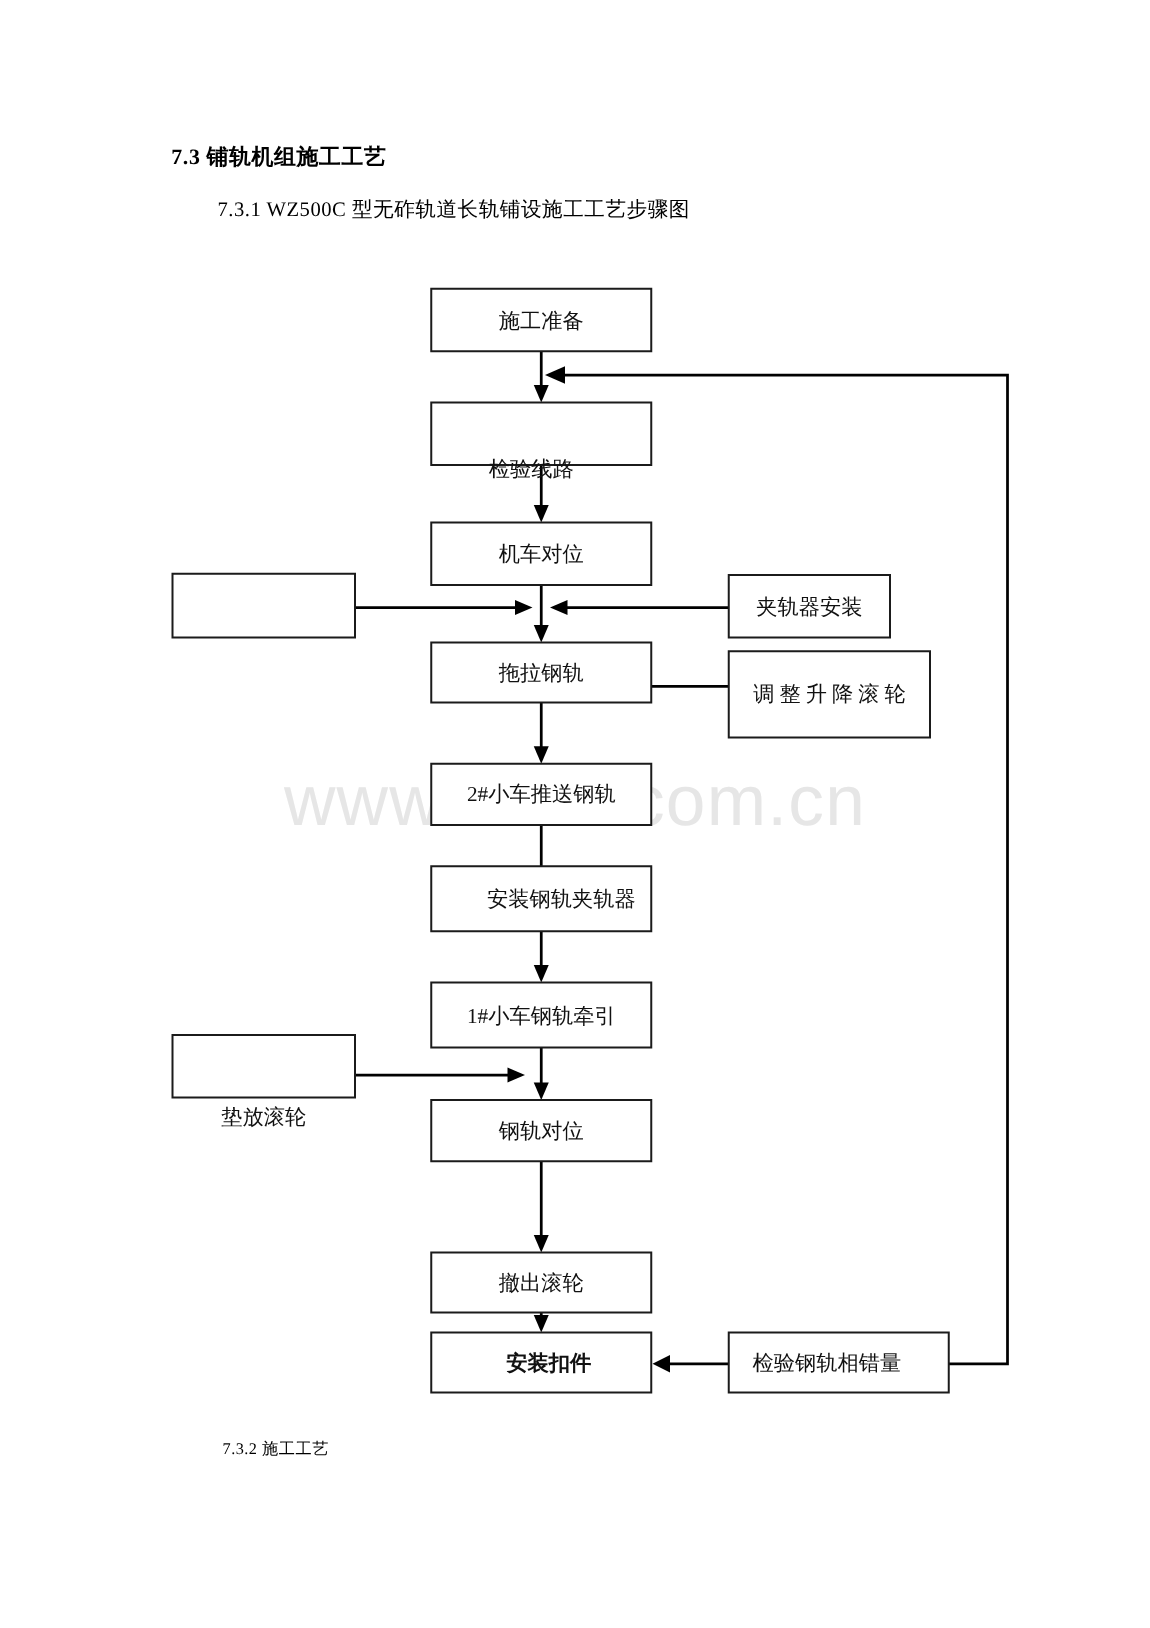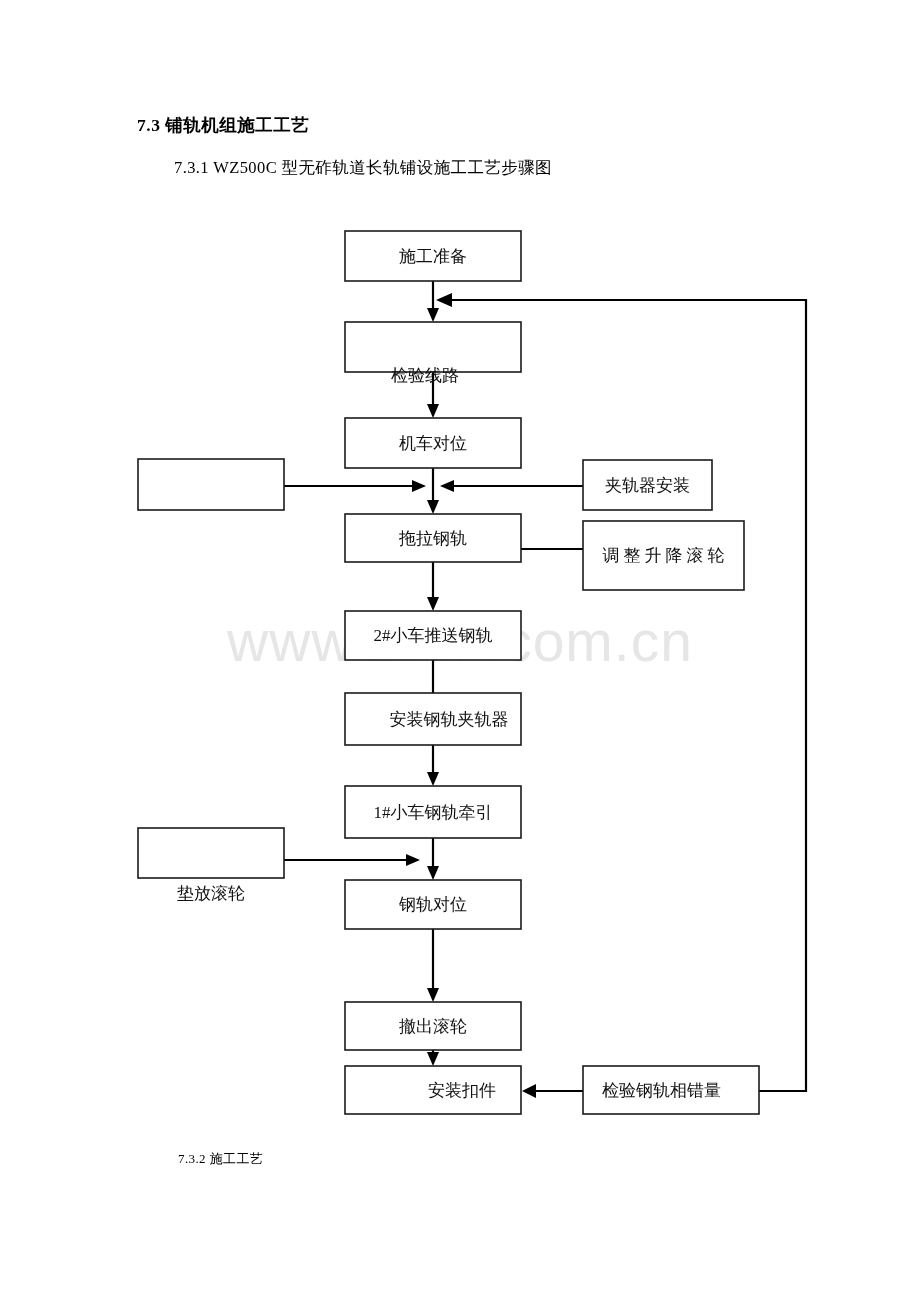--- a/index.html
+++ b/index.html
@@ -187,18 +187,18 @@
   <div class="node-label" style="left:345px; top:418px; width:176px; height:50px;text-align:center;">机车对位</div>
   <div class="node-label" style="left:583px; top:460px; width:129px; height:50px;">夹轨器安装</div>
   <div class="node-label" style="left:345px; top:514px; width:176px; height:48px;border-radius:19px;">拖拉钢轨</div>
   <div class="node-label spaced" style="left:583px; top:521px; width:161px; height:69px;">调整升降滚轮</div>
   <div class="node-label" style="left:345px; top:611px; width:176px; height:49px;">2#小车推送钢轨</div>
   <div class="node-label" style="left:345px; top:693px; width:208px; height:52px;">安装钢轨夹轨器</div>
   <div class="node-label" style="left:345px; top:786px; width:176px; height:52px;">1#小车钢轨牵引</div>
   <div class="node-label" style="left:138px; top:853px; width:146px; height:50px;margin-top:15px;">垫放滚轮</div>
   <div class="node-label" style="left:345px; top:880px; width:176px; height:49px;">钢轨对位</div>
   <div class="node-label" style="left:345px; top:1002px; width:176px; height:48px;">撤出滚轮</div>
-  <div class="node-label" style="left:356px; top:1066px; width:212px; height:48px;">安装扣件</div>
+  <div class="node-label" style="left:333px; top:1066px; width:212px; height:48px;font-weight:bold;">安装扣件</div>
   <div class="node-label" style="left:583px; top:1066px; width:157px; height:48px;">检验钢轨相错量</div>
 
   <div class="heading-foot">7.3.2 施工工艺</div>
 
 </div>
 
 </body></html>

